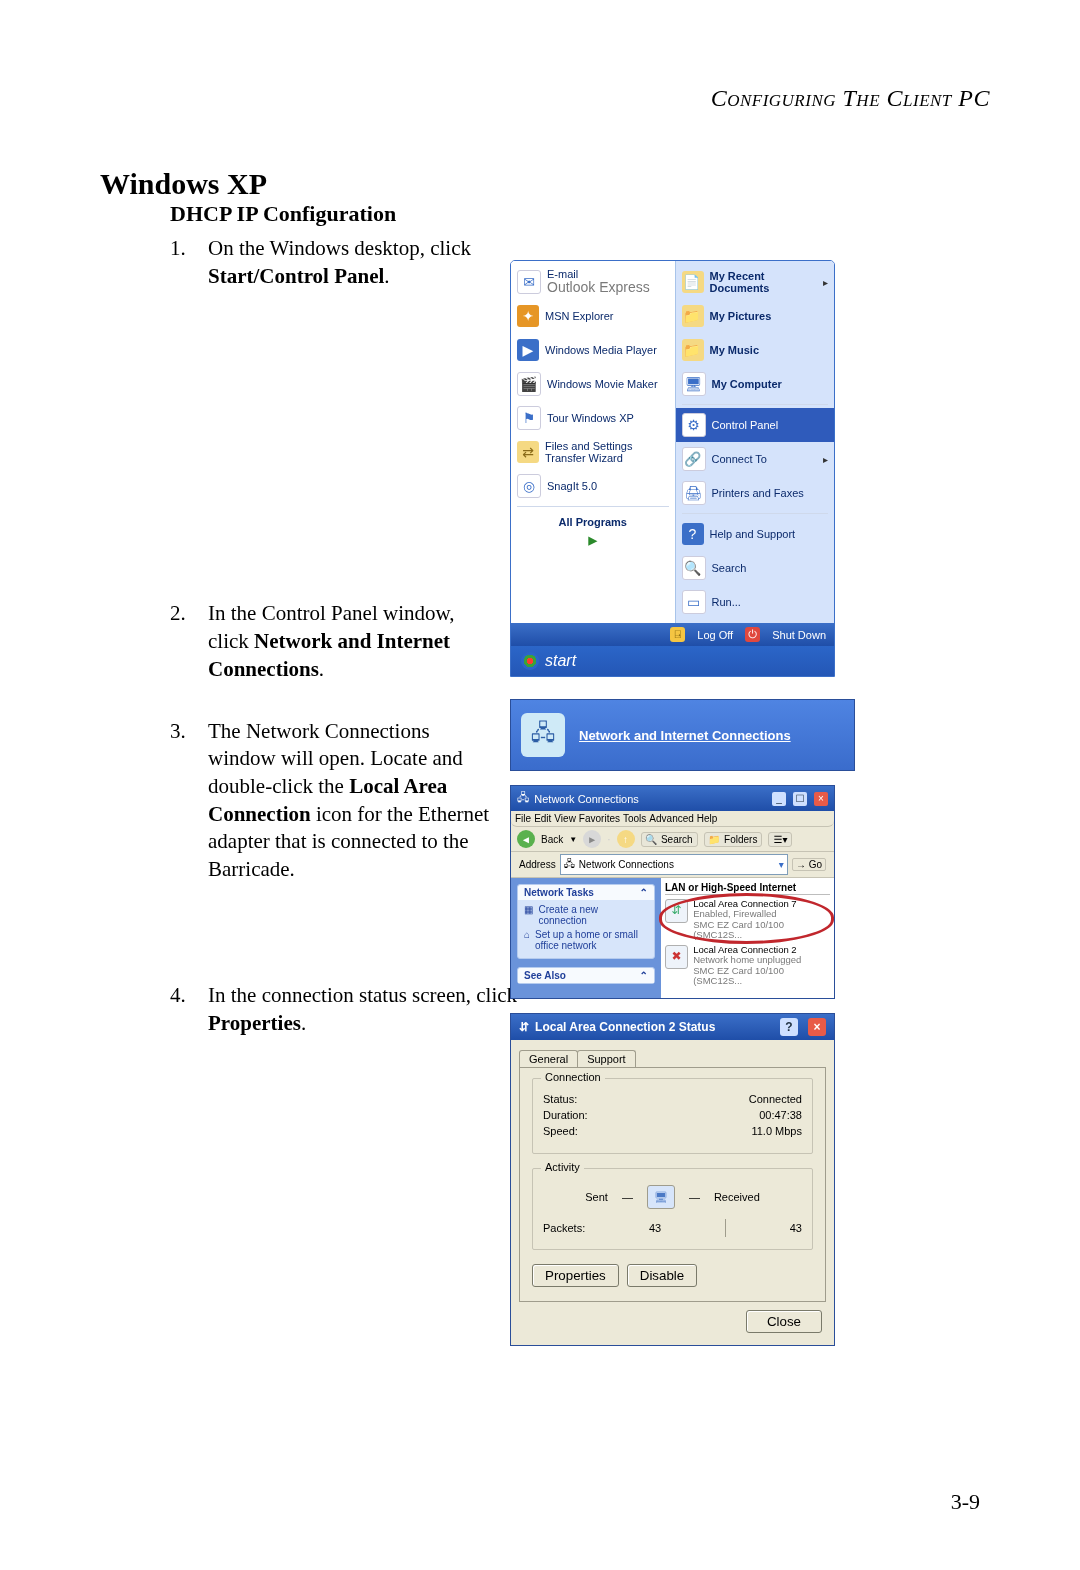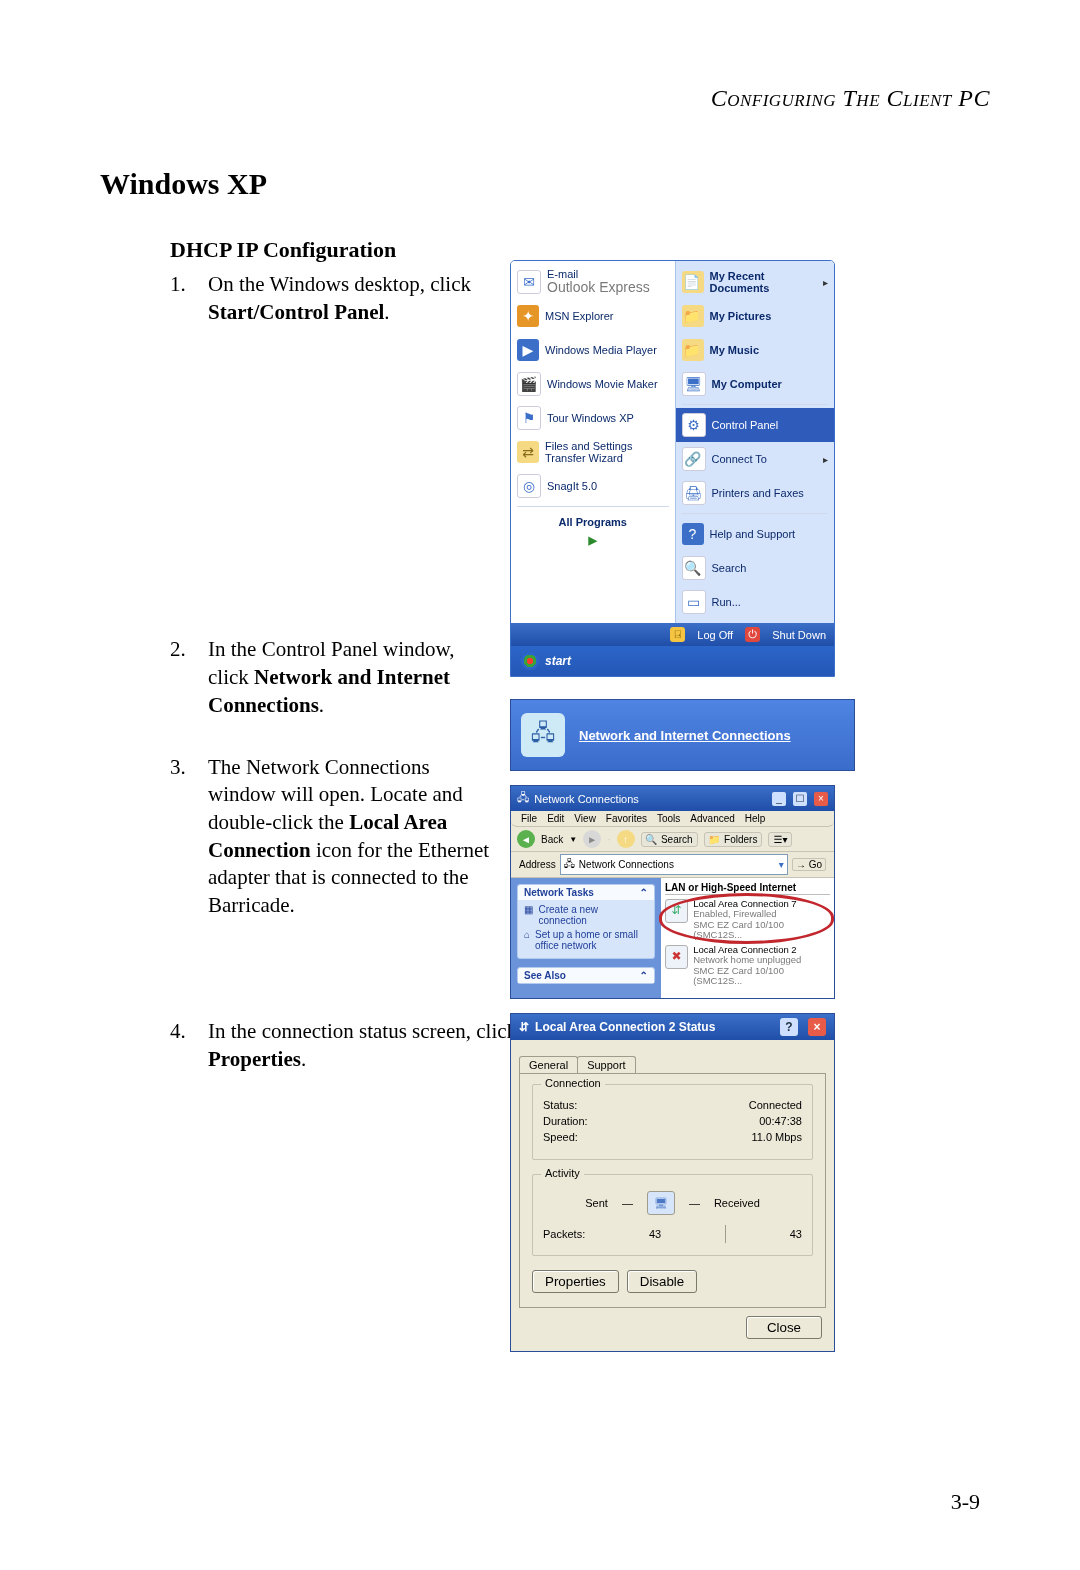--- a/index.html
+++ b/index.html
@@ -19,21 +19,20 @@
     font-variant: small-caps;
     font-style: italic;
     font-size: 24px;
     text-align: right;
     margin-bottom: 55px;
     letter-spacing: 0.5px;
   }
   .chapter-heading {
     font-size: 30px;
     font-weight: bold;
-    margin-bottom: 36px;
   }
   .subheading {
     font-size: 22px;
     font-weight: bold;
     margin-left: 70px;
     margin-bottom: 8px;
   }
   .steps {
     margin-left: 70px;
     font-size: 21px;
@@ -124,22 +123,22 @@
     background: linear-gradient(#3b6fc8,#1f4ea8);
     color:#fff;
     display:flex;justify-content:flex-end;align-items:center;
     padding:4px 8px;gap:12px;
     font-size:11px;
   }
   .sm-bottom .key { width:15px;height:15px;border-radius:3px;display:inline-flex;align-items:center;justify-content:center;font-size:11px; }
   .sm-startbar {
     background: linear-gradient(#2b66c8,#2457b6);
     padding: 6px 10px;
-    color:#fff;font-weight:bold;font-style:italic;
-    font-size:12px;
+    color:#fff;font-weight:normal;font-style:italic;
+    font-size:16px;
     display:flex;align-items:center;gap:6px;
   }
   .sm-startbar .flag { width:18px;height:18px;border-radius:50%;background:radial-gradient(circle,#ff3b2e 0 25%,#3aa23a 25% 50%,#2b66c8 50% 75%,#ffd83a 75% 100%); }
 
   
   .cp-header {
     margin-top: 22px;
     width:323px;height:70px;
     background: linear-gradient(#4f84e2,#3a6ccc);
     border:1px solid #2a4e99;
@@ -162,21 +161,21 @@
     font-family: Tahoma, sans-serif;
     font-size:10px;
     background:#ece9d8;
   }
   .nc-title {
     background: linear-gradient(#3b6fc8,#1f4ea8);
     color:#fff;padding:3px 6px;display:flex;align-items:center;gap:5px;font-size:11px;
   }
   .nc-title .spacer{flex:1;}
   .nc-title .winbtn{width:14px;height:14px;background:#cfe0ff;color:#234;display:flex;align-items:center;justify-content:center;border-radius:2px;font-size:10px;margin-left:2px;}
-  .nc-menu { background:#ece9d8;padding:2px 10px;display:flex;gap:10px;border-bottom:1px solid #c6c3b4;border-radius:6px;}
+  .nc-menu { background:#ece9d8;padding:2px 4px;display:flex;gap:3px;border-bottom:1px solid #c6c3b4;border-radius:6px;}
   .nc-menu span{color:#000;}
   .nc-toolbar{background:#ece9d8;padding:3px 6px;display:flex;align-items:center;gap:6px;border-bottom:1px solid #c6c3b4;}
   .nc-toolbar .btn{background:#e8e6d8;border:1px solid #c6c3b4;border-radius:3px;padding:1px 4px;display:flex;align-items:center;gap:3px;}
   .nc-toolbar .circ{width:18px;height:18px;border-radius:50%;display:flex;align-items:center;justify-content:center;color:#fff;}
   .nc-addr{background:#ece9d8;padding:2px 8px;display:flex;align-items:center;gap:4px;border-bottom:1px solid #c6c3b4;}
   .nc-addr .field{flex:1;background:#fff;border:1px solid #7f9db9;padding:1px 3px;display:flex;align-items:center;gap:4px;}
   .nc-addr .go{background:#ece9d8;border:1px solid #c6c3b4;border-radius:2px;padding:0 3px;}
   .nc-body{display:flex;background:#fef9c3;min-height:110px;}
   .nc-side{width:138px;background:#6a93da;padding:6px;}
   .nc-panel{background:#d7e5fa;border:1px solid #b5cbee;border-radius:3px;margin-bottom:8px;}
@@ -196,21 +195,21 @@
 
   
   .statusdlg{
     margin-top:14px;width:323px;border:1px solid #2a4e99;font-family:Tahoma,sans-serif;font-size:11px;background:#ece9d8;
   }
   .sd-title{background:linear-gradient(#3b6fc8,#1f4ea8);color:#fff;padding:4px 8px;display:flex;align-items:center;gap:6px;font-size:12px;font-weight:bold;}
   .sd-title .spacer{flex:1;}
   .sd-title .winbtn{width:18px;height:18px;border-radius:3px;display:flex;align-items:center;justify-content:center;font-size:12px;margin-left:4px;}
   .sd-title .help{background:#cfe0ff;color:#234;}
   .sd-title .close{background:#e85b48;color:#fff;}
-  .sd-tabs{display:flex;padding-top:16px;padding-left:8px;}
+  .sd-tabs{display:flex;padding-top:10px;padding-left:8px;}
   .sd-tab{background:#ece9d8;border:1px solid #9f9c8c;border-bottom:none;padding:2px 9px;border-radius:3px 3px 0 0;margin-right:-1px;position:relative;}
   .sd-tab.active{background:#ece9d8;z-index:2;}
   .sd-tabbody{border:1px solid #9f9c8c;margin:0 8px 8px 8px;padding:10px 12px 14px;background:#ece9d8;}
   .group{border:1px solid #c6c3b4;border-radius:2px;padding:10px 10px 12px;margin-bottom:14px;position:relative;}
   .group .gl{position:absolute;top:-8px;left:8px;background:#ece9d8;padding:0 4px;color:#000;}
   .kv{display:flex;justify-content:space-between;margin:4px 0;}
   .activity-row{display:flex;align-items:center;justify-content:center;gap:14px;margin:6px 0 10px;}
   .activity-row .mon{width:26px;height:22px;border:1px solid #9f9c8c;border-radius:3px;background:#d7e5fa;display:flex;align-items:center;justify-content:center;color:#4b79c5;}
   .packets-row{display:flex;justify-content:space-between;align-items:center;}
   .packets-row .midbar{width:1px;height:18px;background:#9f9c8c;}

